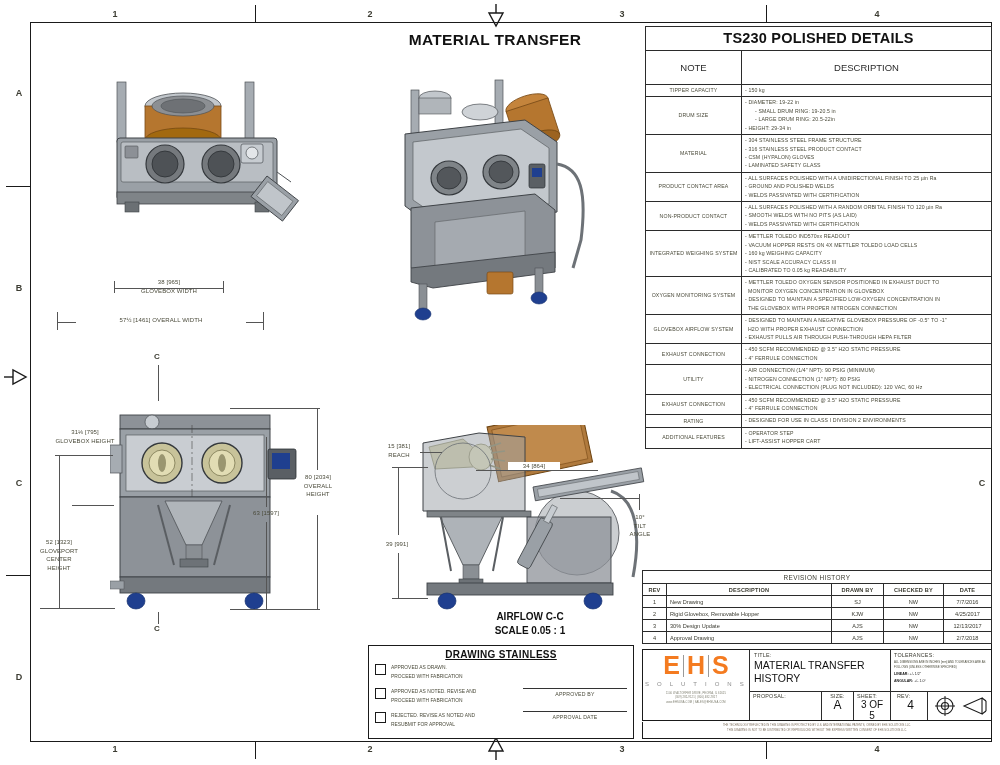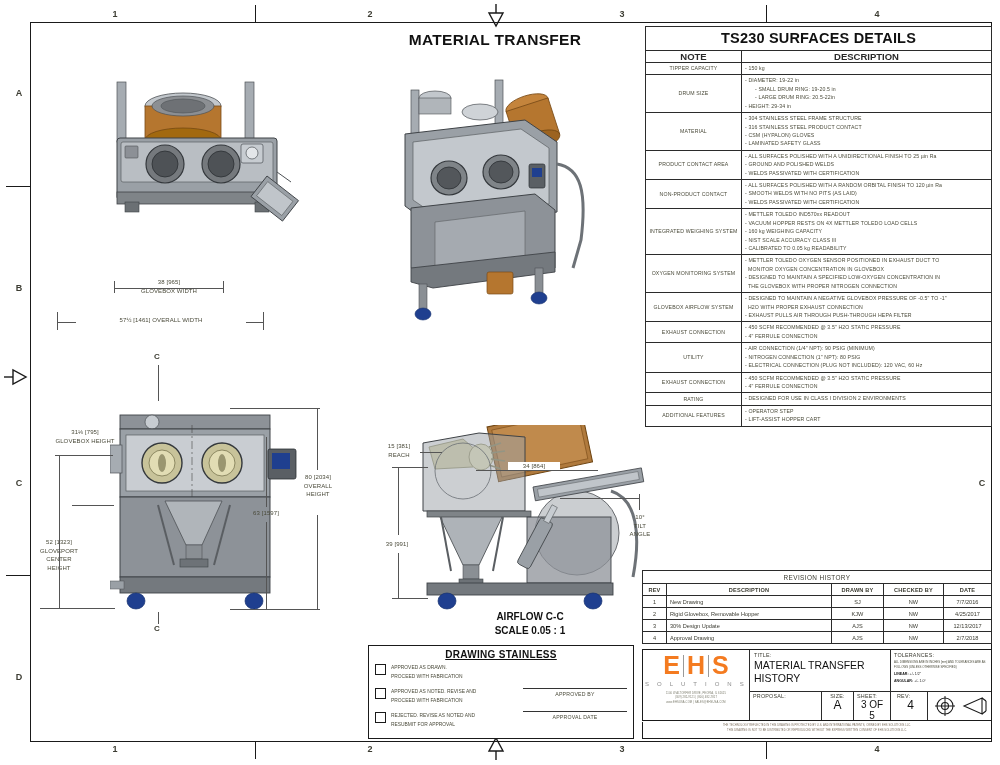--- a/index.html
+++ b/index.html
@@ -45,22 +45,22 @@
     border-collapse: collapse;
     border: 1.4px solid #1a1a1a;
     background: #fff;
   }
   .pd-table td, .pd-table th { border: 1px solid #2b2b2b; }
   .pd-title {
     font-size: 14.5px; font-weight: bold; text-align: center;
     padding: 3px 0 4px; color: #111; letter-spacing: .2px;
   }
   .pd-head {
-    font-size: 9.5px; text-align: center; padding: 0 0;
-    color: #2a2a2a; font-weight: bold;
+    font-size: 9.5px; text-align: center; padding: 11px 0;
+    color: #2a2a2a; font-weight: normal;
   }
   .pd-note {
     width: 96px; font-size: 5.2px; text-align: center;
     color: #4a4a3a; padding: 2px 2px; line-height: 1.35;
     letter-spacing: .15px;
   }
   .pd-desc { padding: 1px 3px 2px; }
   .pd-desc ul { margin: 0; padding: 0; list-style: none; }
   .pd-desc li {
     font-size: 5.2px; color: #4a4a3a; line-height: 1.62;
@@ -492,21 +492,21 @@
   <div class="dim-line" style="left:639px;top:494px;width:1px;height:16px;"></div>
 
   <div class="sec-title" style="left:440px;top:610px;width:180px;">
     <div>AIRFLOW C-C</div>
     <div>SCALE 0.05 : 1</div>
   </div>
 
   <table class="pd-table">
     <tbody>
       <tr>
-        <td class="pd-title" colspan="2">TS230 SURFACES DETAILS</td>
+        <td class="pd-title" colspan="2">TS230 POLISHED DETAILS</td>
       </tr>
       <tr>
         <td class="pd-head">NOTE</td>
         <td class="pd-head">DESCRIPTION</td>
       </tr>
     </tbody>
     <tbody id="pd-body">
         <tr>
           <td class="pd-note">TIPPER CAPACITY</td>
           <td class="pd-desc">

